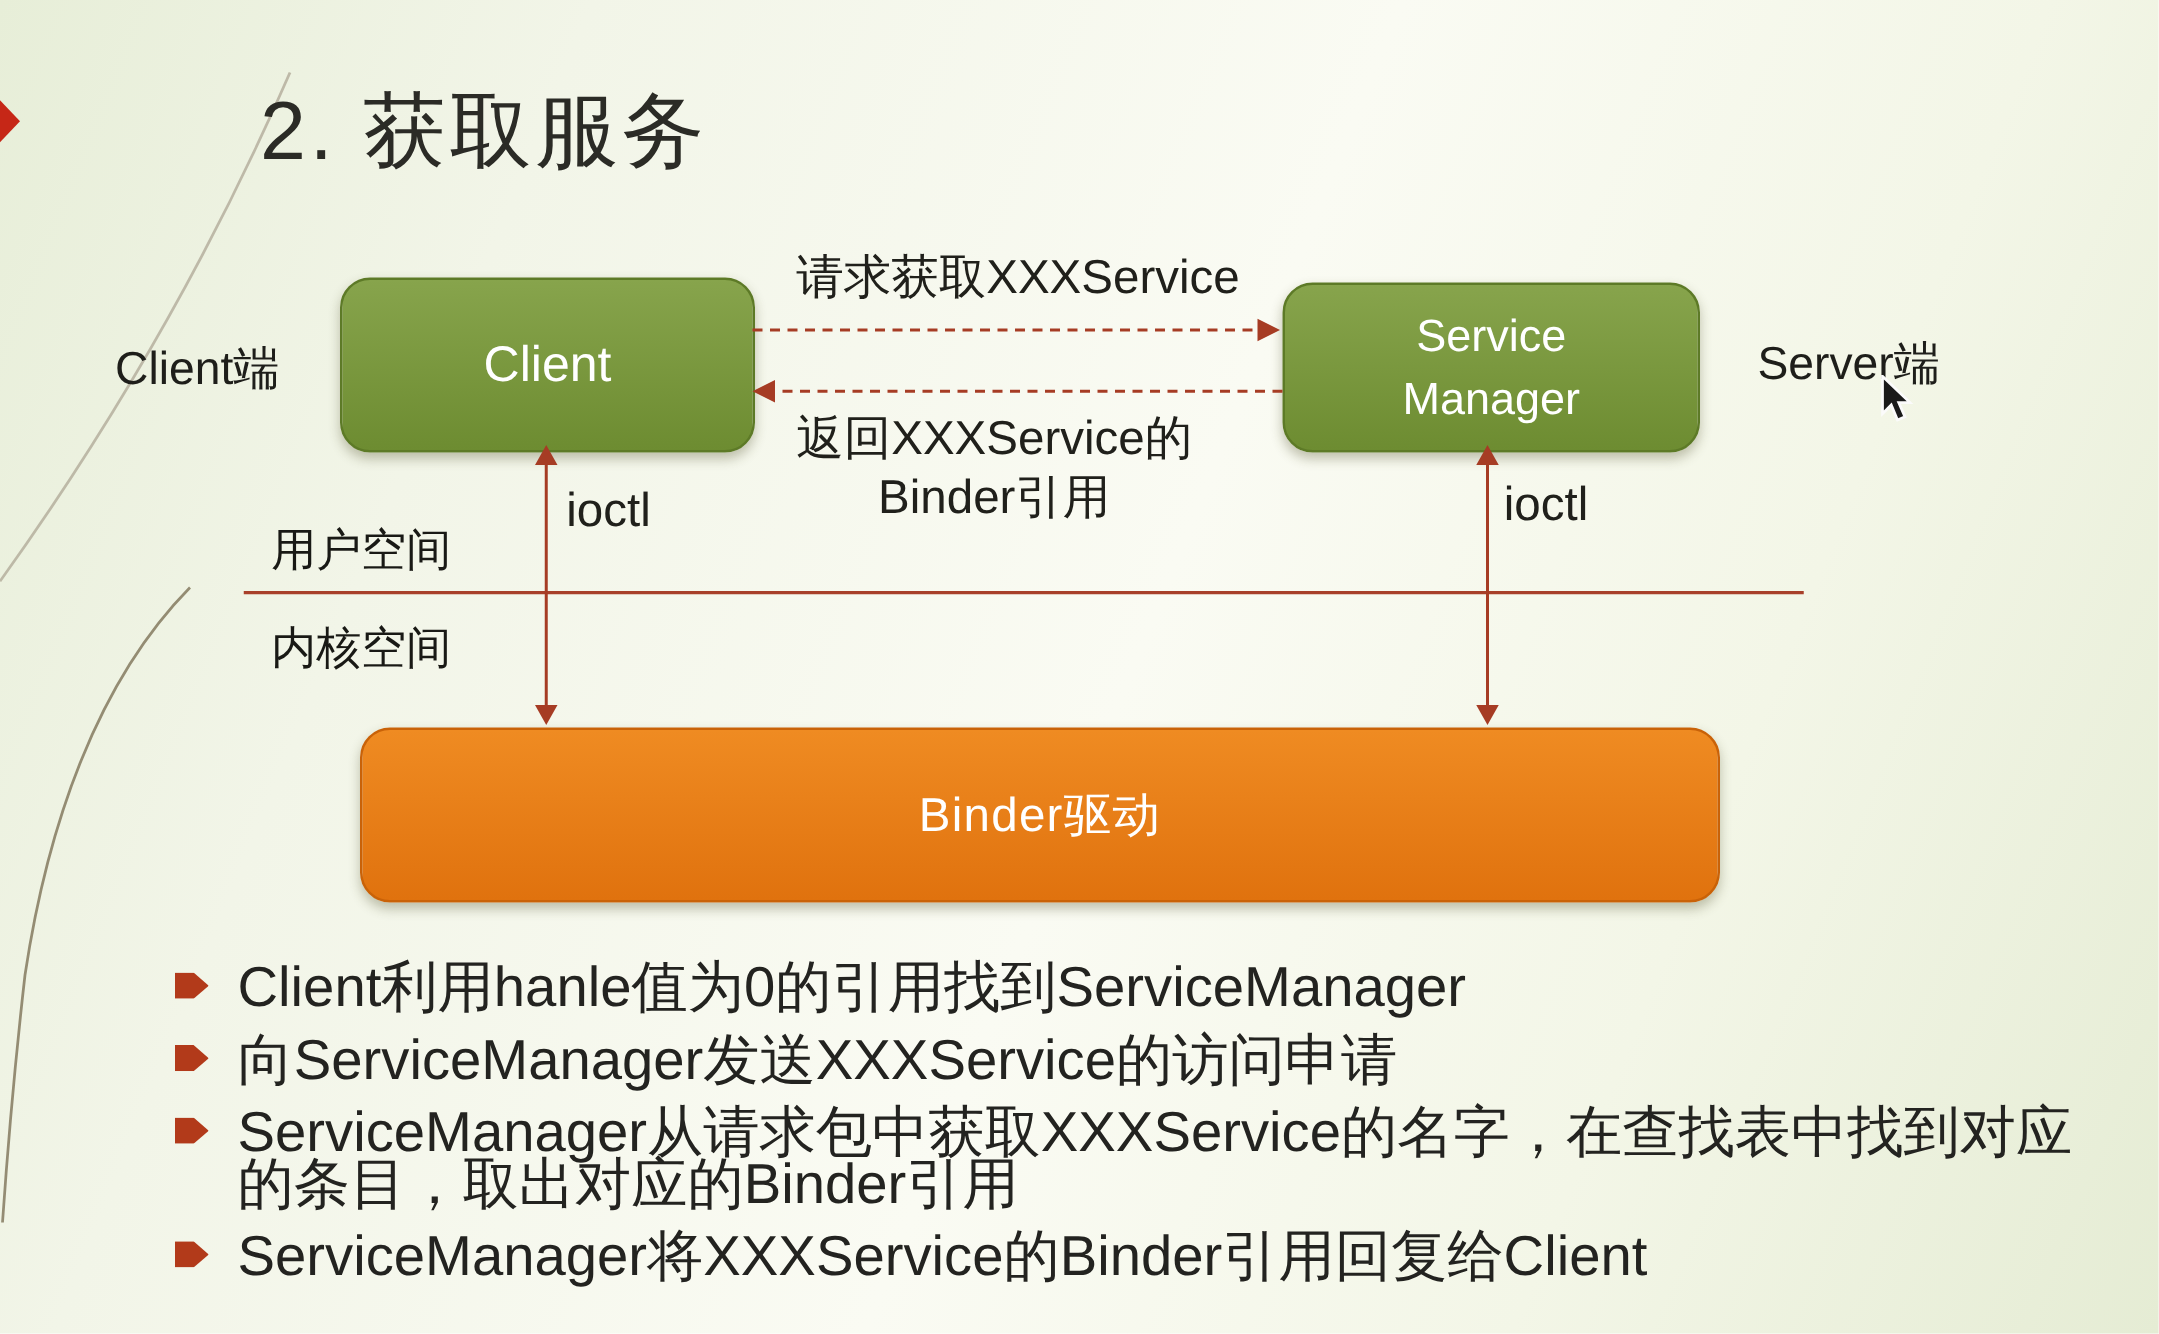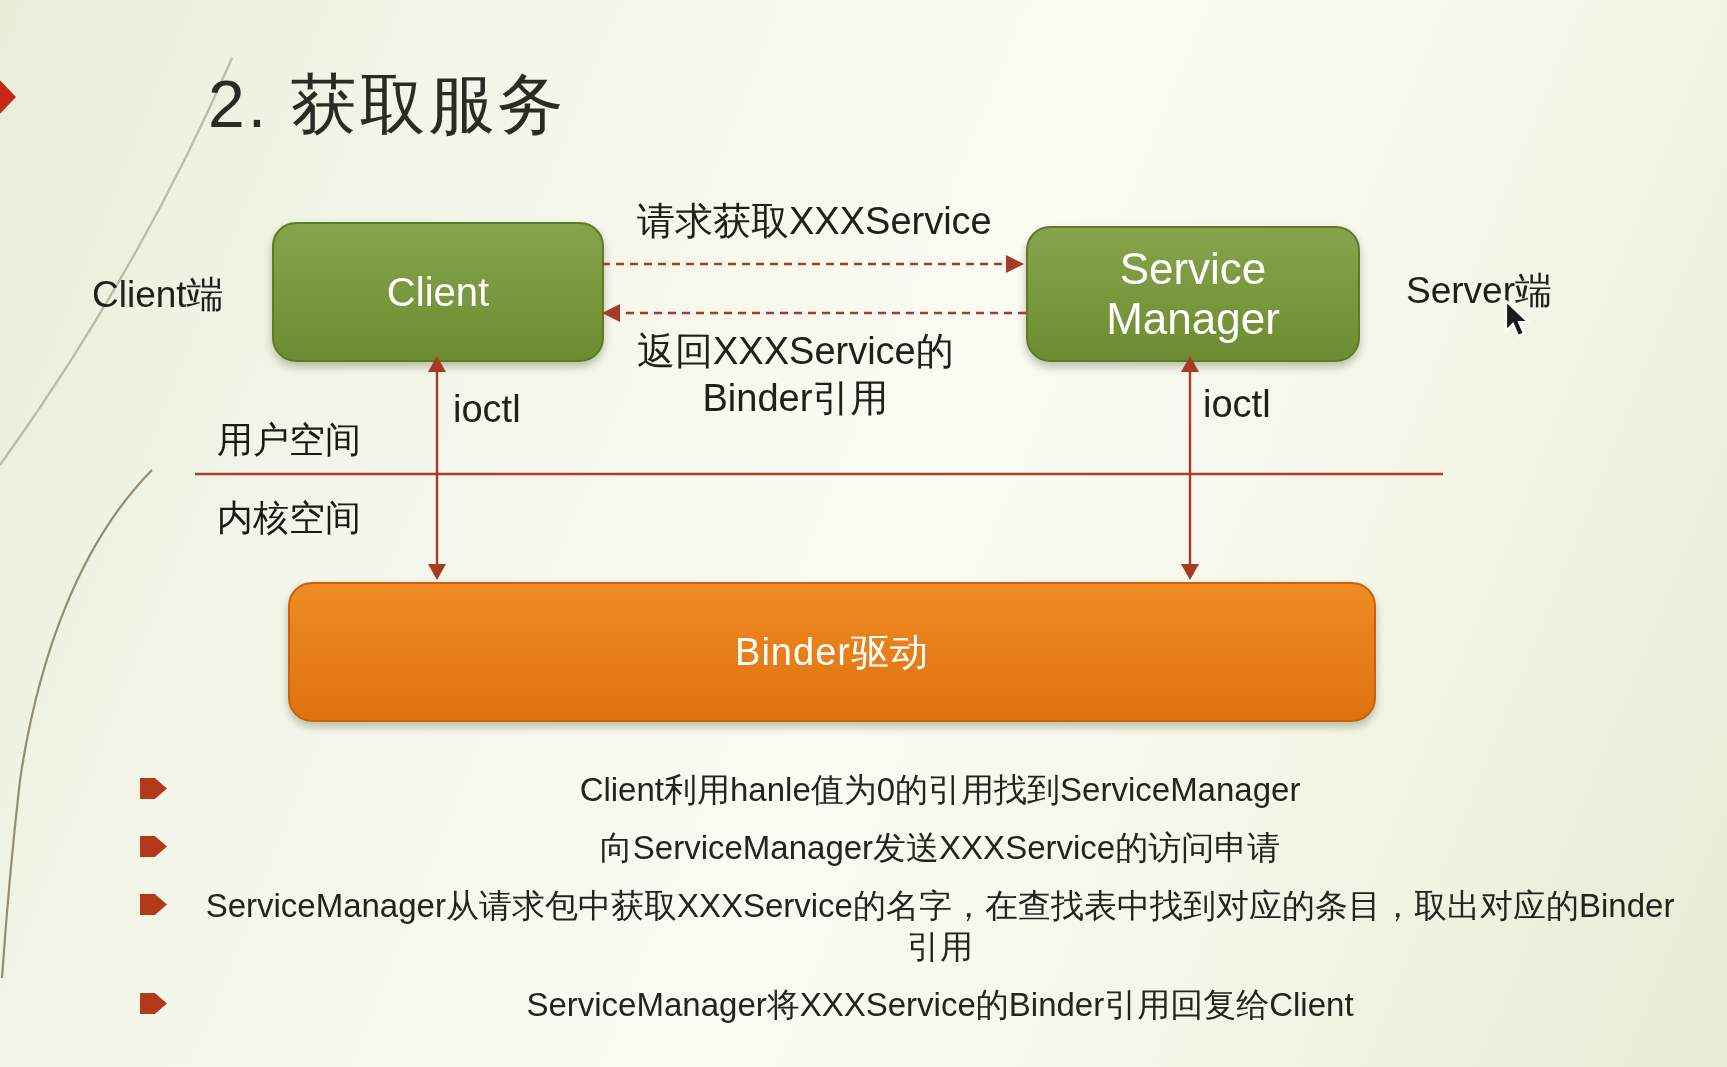--- a/index.html
+++ b/index.html
@@ -30,21 +30,21 @@
   }
   .green{
     background:linear-gradient(#87a44c,#6d8c31);
     border:2px solid #5d7a27;
   }
   .orange{
     background:linear-gradient(#ef8b22,#e0720e);
     border:2px solid #c96208;
   }
   .client-box{left:272px;top:222px;width:328px;height:136px;font-size:40px;}
-  .sm-box{left:1026px;top:226px;width:330px;height:132px;font-size:44px;line-height:50px;}
+  .sm-box{left:1026px;top:226px;width:330px;height:132px;font-size:36px;line-height:50px;}
   .binder-box{left:288px;top:582px;width:1084px;height:136px;font-size:38px;letter-spacing:1px;text-align:center;}
 
   .side-label{z-index:2;font-size:37px;color:#1e1e1a;}
   .client-side{left:92px;top:270px;}
   .server-side{left:1406px;top:266px;}
 
   .flow-label{z-index:2;font-size:38px;color:#20201b;
     font-family:"Liberation Sans","Liberation Serif",serif;text-align:center;}
   .request-label{left:637px;top:196px;}
   .return-label{left:637px;top:328px;line-height:47px;}
@@ -56,24 +56,23 @@
   .kernel-space{left:217px;top:494px;}
 
   .bullet-list{
     left:138px;top:769px;width:1552px;z-index:2;
     list-style:none;margin:0;padding:0;
   }
   .bullet-list li{
     position:relative;
     padding-left:52px;
     margin-bottom:17px;
-    font-size:33px;line-height:41px;
+    font-size:45px;line-height:41px;
     color:#232320;
     max-width:1505px;
-    text-align:center;
   }
   .bullet-marker{
     position:absolute;left:2px;top:9px;
     width:27px;height:21px;
     background:#b23a1a;
     clip-path:polygon(0 0,55% 0,100% 50%,55% 100%,0 100%);
   }
   .cursor{left:1504px;top:300px;z-index:10;}
 </style>
 </head>

